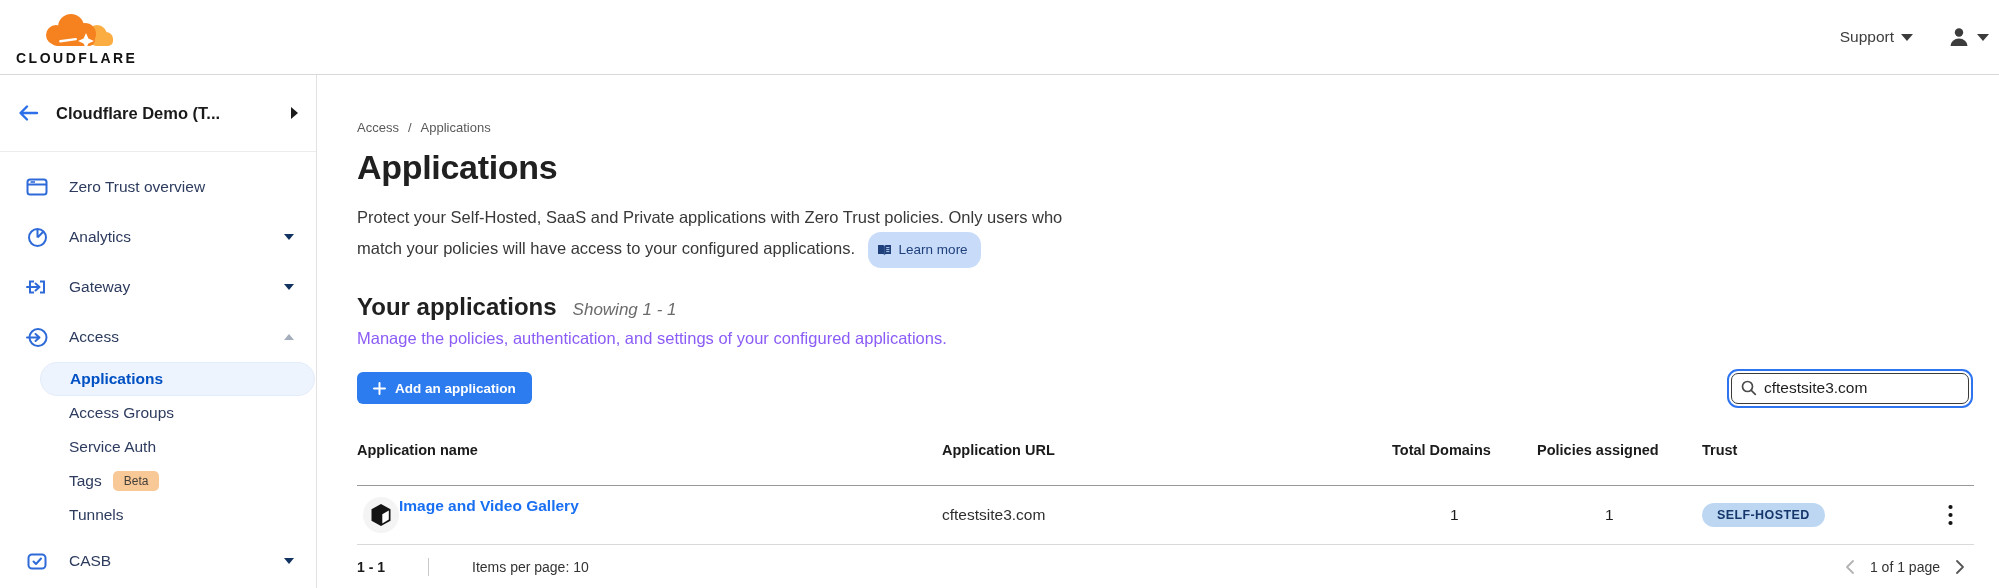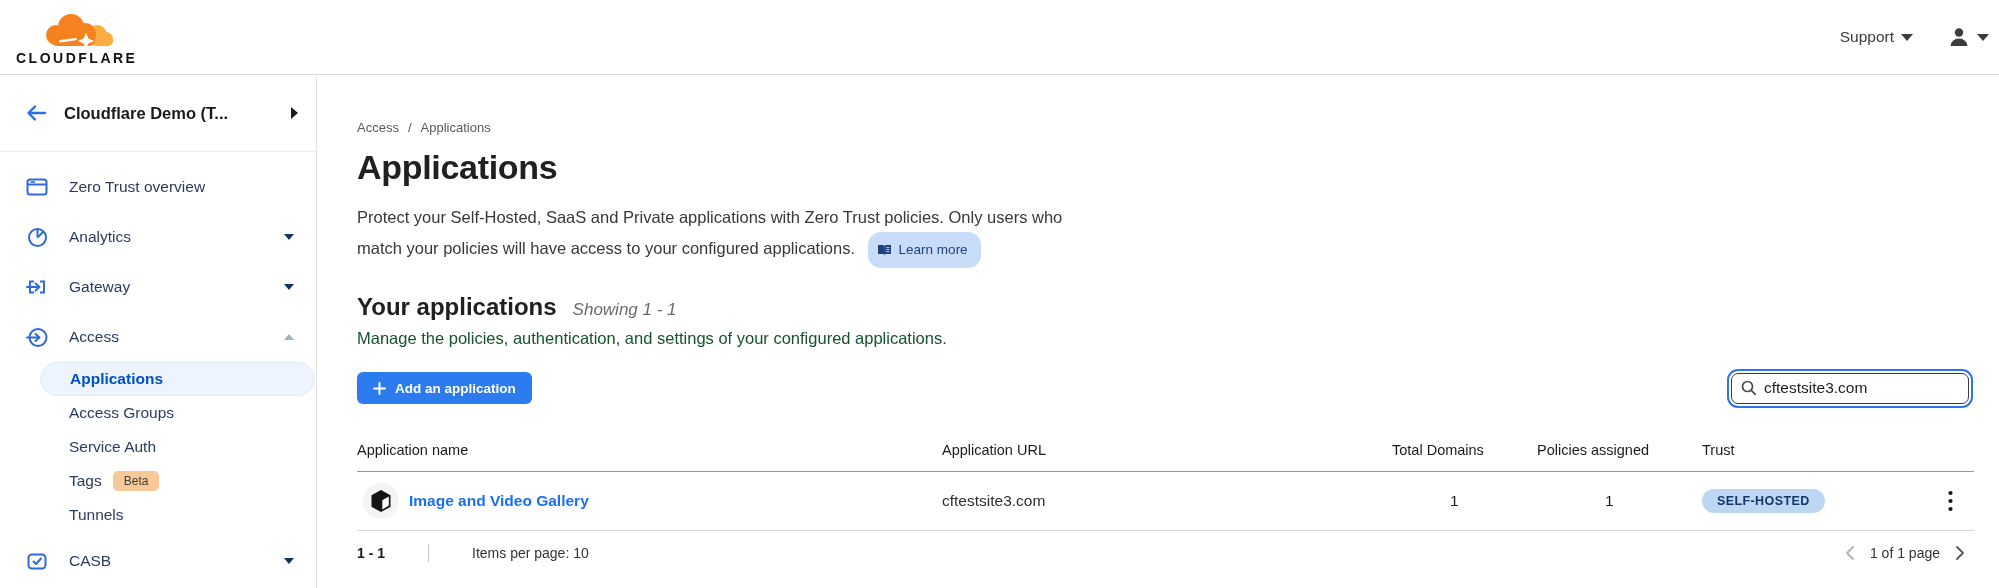--- a/index.html
+++ b/index.html
@@ -20,21 +20,21 @@
   .topbar-right { display:flex; align-items:center; gap:34px; }
   .support { display:flex; align-items:center; gap:7px; cursor:pointer; }
   .support-label { font-size:15.5px; color:#3c3c3c; }
   .caret-down-dark { width:0; height:0; border-left:6px solid transparent; border-right:6px solid transparent; border-top:7px solid #3c3c3c; }
   .user-menu { display:flex; align-items:center; gap:6px; cursor:pointer; margin-right:-4px; }
   
   .shell { display:flex; height:513px; }
   .sidebar { width:317px; flex-shrink:0; border-right:1px solid #e2e2e2; background:#fff; }
   .sidebar-header {
     height:77px; display:flex; align-items:center;
-    padding:0 10px 0 24px; border-bottom:1px solid #ececec;
+    padding:0 10px 0 16px; border-bottom:1px solid #ececec;
   }
   .back-arrow { flex-shrink:0; cursor:pointer; display:flex; }
   .account-name { flex:1; margin-left:16px; font-size:16.5px; font-weight:bold; color:#1a1a1a; white-space:nowrap; overflow:hidden; }
   .expand-caret { width:0; height:0; border-top:6px solid transparent; border-bottom:6px solid transparent; border-left:7px solid #1a1a1a; cursor:pointer; margin-right:8px; }
   .nav { padding-top:10px; }
   .nav-item {
     height:50px; display:flex; align-items:center;
     padding:0 22px 0 26px; cursor:pointer;
     color:#2d3b5e; font-size:15.5px;
   }
@@ -65,21 +65,21 @@
   .page-title { font-size:34px; font-weight:bold; color:#202020; margin:13px 0 16px; letter-spacing:-0.3px; }
   .intro { font-size:16.5px; color:#383838; line-height:29px; }
   .learn-more {
     display:inline-flex; align-items:center; gap:7px; vertical-align:middle;
     background:#c8dcf9; color:#20407c; border-radius:13px;
     padding:3px 13px 4px 9px; font-size:13.5px; margin-left:8px; cursor:pointer;
   }
   .section-head { margin-top:25px; display:flex; align-items:baseline; }
   .section-title { font-size:24px; font-weight:bold; color:#202020; }
   .showing { margin-left:16px; font-size:17px; font-style:italic; color:#6b6b6b; }
-  .section-subtitle { font-size:16.5px; color:#14532d; margin-top:8px; }
+  .section-subtitle { font-size:16.5px; color:#8b5cf6; margin-top:8px; }
   .toolbar { margin-top:24px; display:flex; align-items:center; justify-content:space-between; }
   .add-btn {
     display:flex; align-items:center; gap:9px;
     background:#2c7cf0; color:#fff; border:none; border-radius:6px;
     height:31px; padding:16px 16px; font-size:13.5px; font-weight:bold;
     font-family:"Liberation Sans",sans-serif; cursor:pointer;
   }
   .search-box {
     position:relative; width:238px; height:31px;
     border:1.5px solid #3a3a3a; border-radius:7px; background:#fff;
@@ -88,23 +88,23 @@
   }
   .search-box svg { margin-left:9px; flex-shrink:0; }
   .search-input {
     border:none; outline:none; background:transparent;
     font-size:15.5px; color:#1d1d1d; width:100%; padding:0 8px 0 7px;
     font-family:"Liberation Sans",sans-serif;
   }
   
   .table { margin-top:28px; }
   .thead, .trow { display:grid; grid-template-columns:585px 450px 145px 165px 1fr 48px; align-items:center; }
-  .thead { padding:10px 0 13px; border-bottom:1px solid #989898; font-size:14.5px; font-weight:normal; color:#1b1b1b; }
+  .thead { padding:10px 0 27px; border-bottom:1px solid #989898; font-size:14.5px; font-weight:bold; color:#1b1b1b; }
   .trow { padding:11px 0; border-bottom:1px solid #d9d9d9; font-size:15.5px; }
-  .name-cell { display:flex; align-items:center; gap:10px; padding-left:6px; }
+  .name-cell { display:flex; gap:0; padding-left:6px; }
   .app-icon-circle { width:36px; height:36px; border-radius:50%; background:#f4f4f4; display:flex; align-items:center; justify-content:center; flex-shrink:0; }
   .app-link { color:#196ff2; font-weight:bold; cursor:pointer; }
   .url-cell { color:#2e2e2e; }
   .num-td { padding-left:58px; }
   .num-pa { padding-left:68px; }
   .type-badge {
     display:inline-block; background:#bdd7f3; color:#15376b;
     font-size:12.5px; font-weight:bold; letter-spacing:0.4px;
     padding:5px 15px; border-radius:13px;
   }

